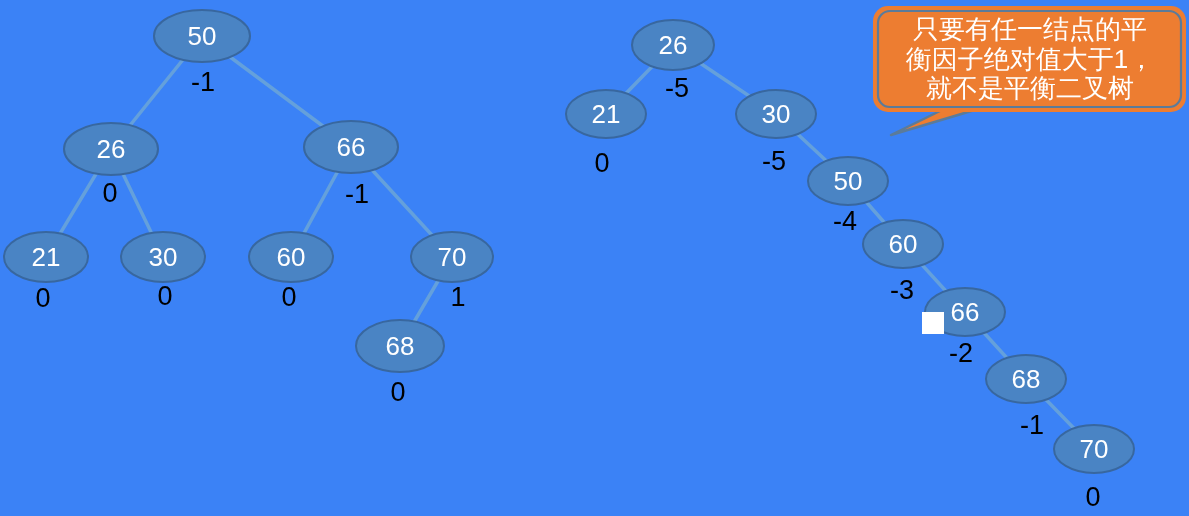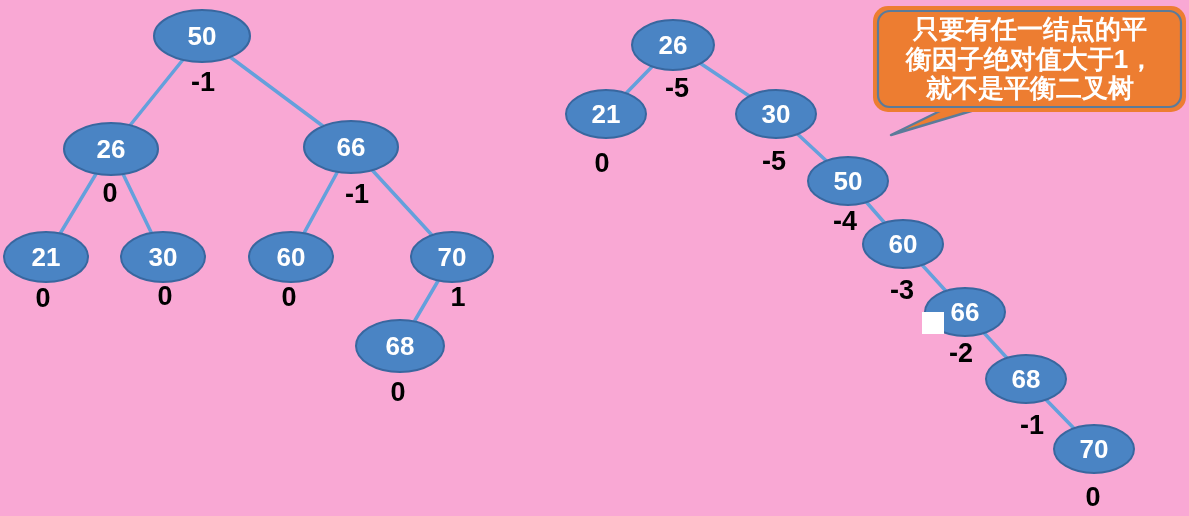--- a/index.html
+++ b/index.html
@@ -5,23 +5,22 @@
   html, body {
     margin: 0;
     padding: 0;
     background: #ffffff;
     font-family: "Liberation Sans", sans-serif;
   }
   #canvas-wrap {
     position: relative;
     width: 1189px;
     height: 516px;
-    background: #f9a8d4;
+    background: #3b82f6;
     overflow: hidden;
-    font-weight: bold;
   }
   svg text {
     user-select: none;
   }
 </style>
 </head>
 <body>
 
 <div id="canvas-wrap">
   <svg id="diagram" xmlns="http://www.w3.org/2000/svg" width="1189" height="516" viewBox="0 0 1189 516">

